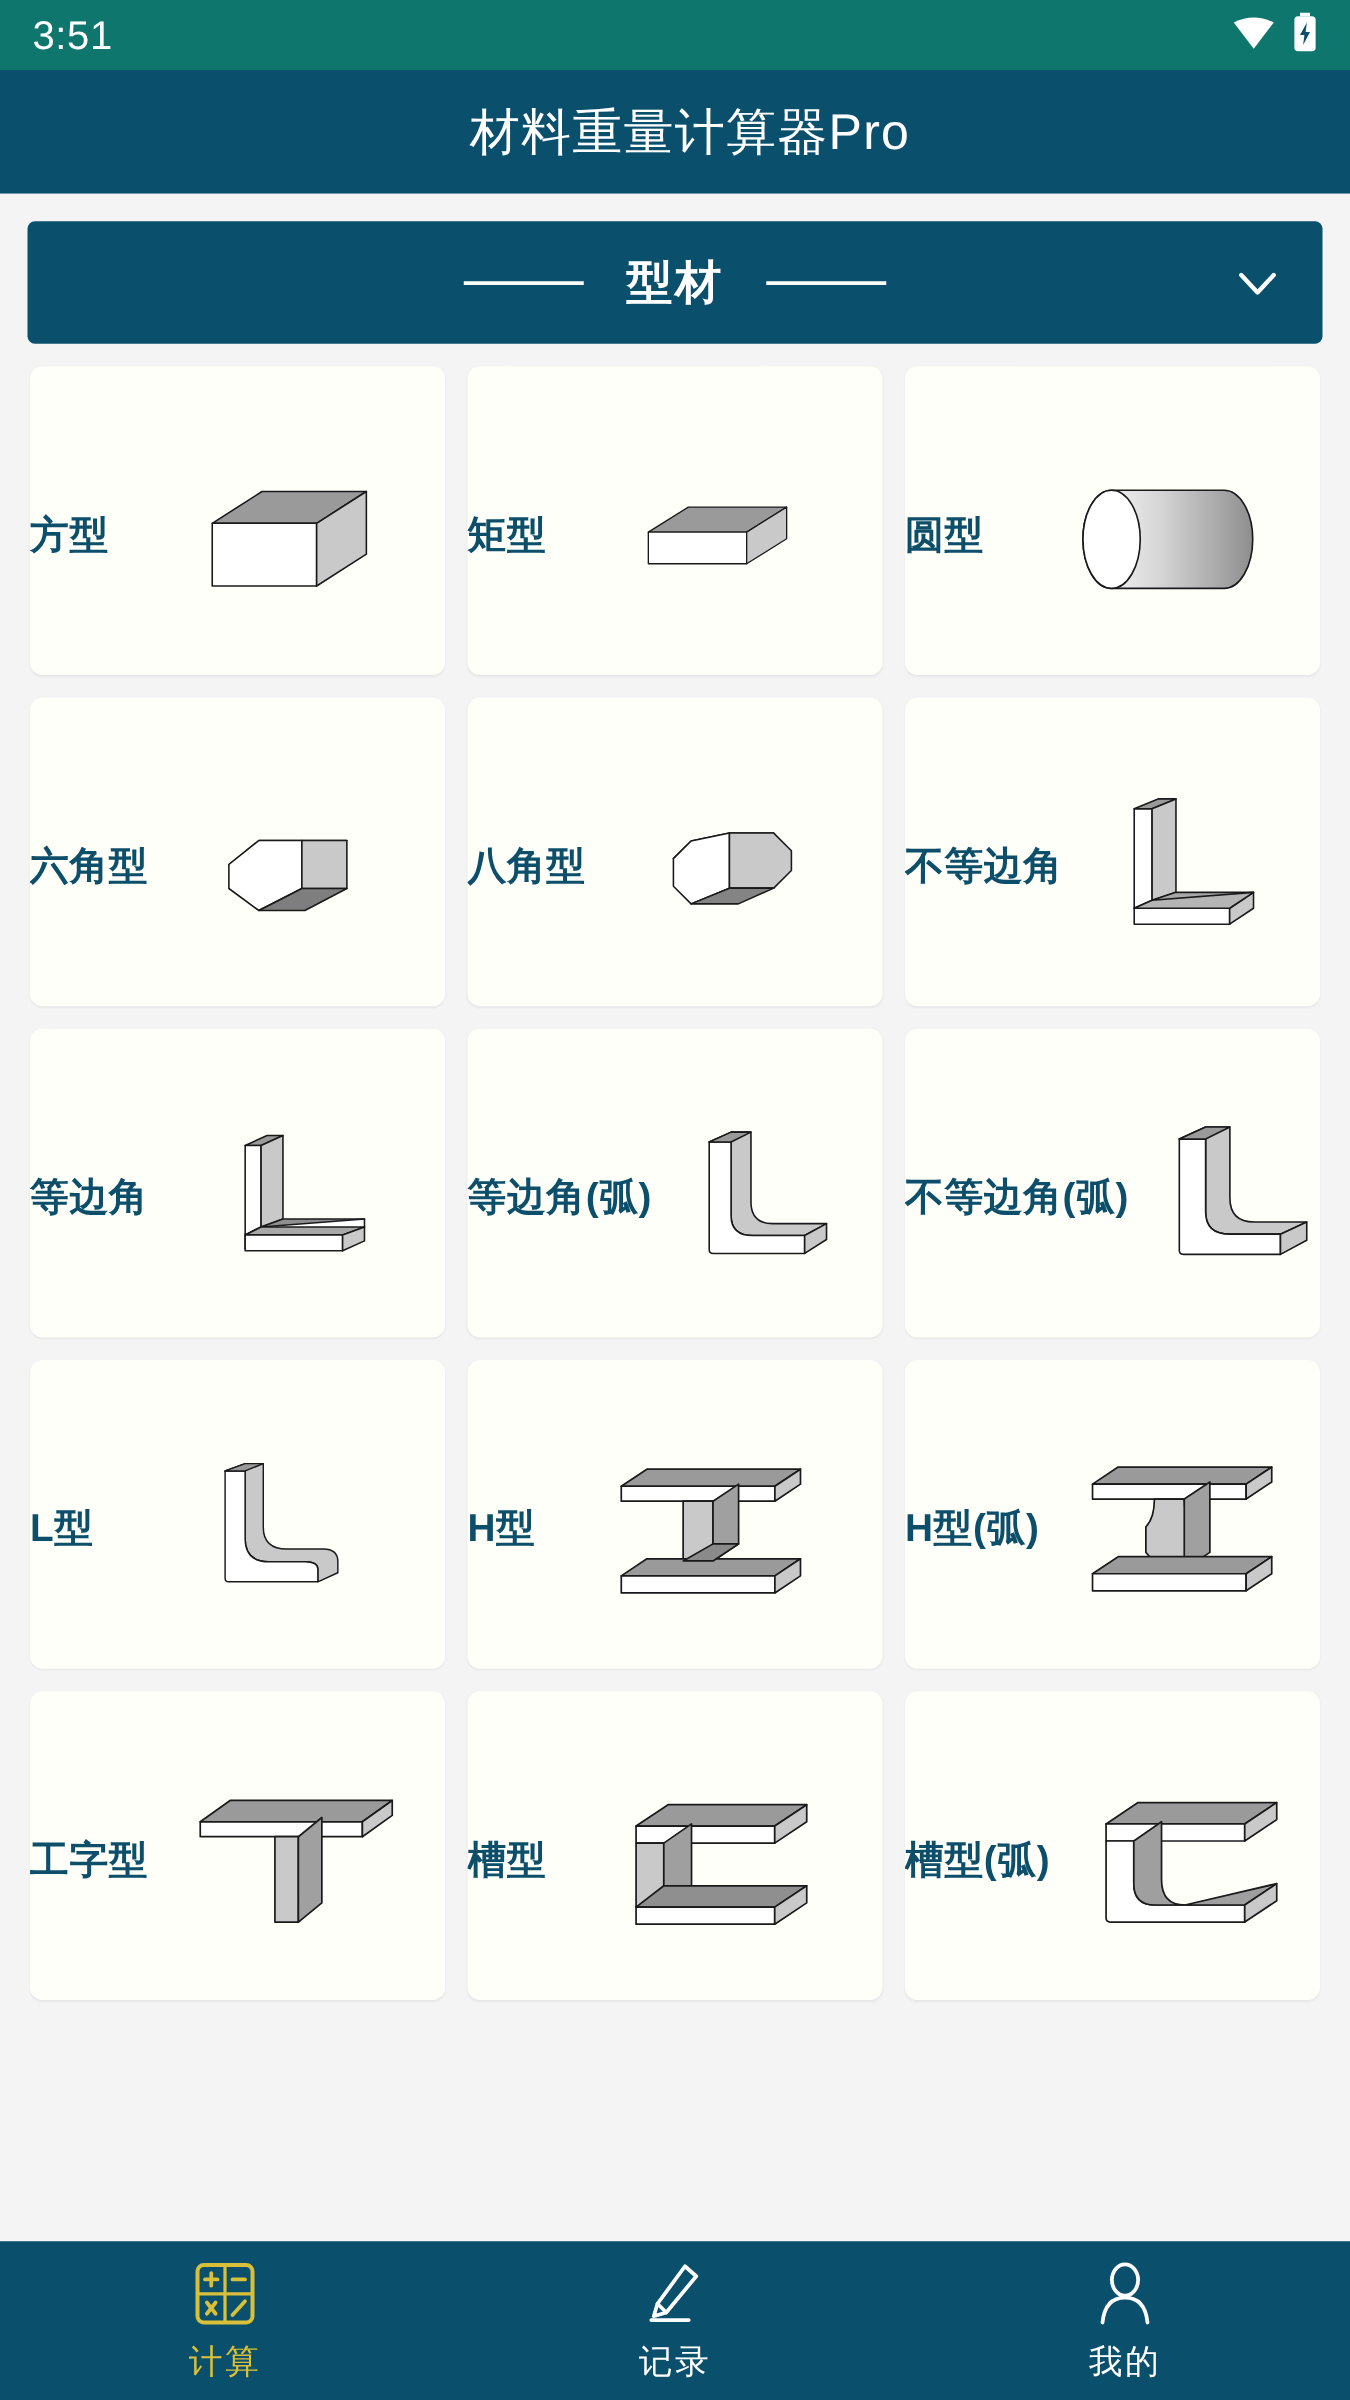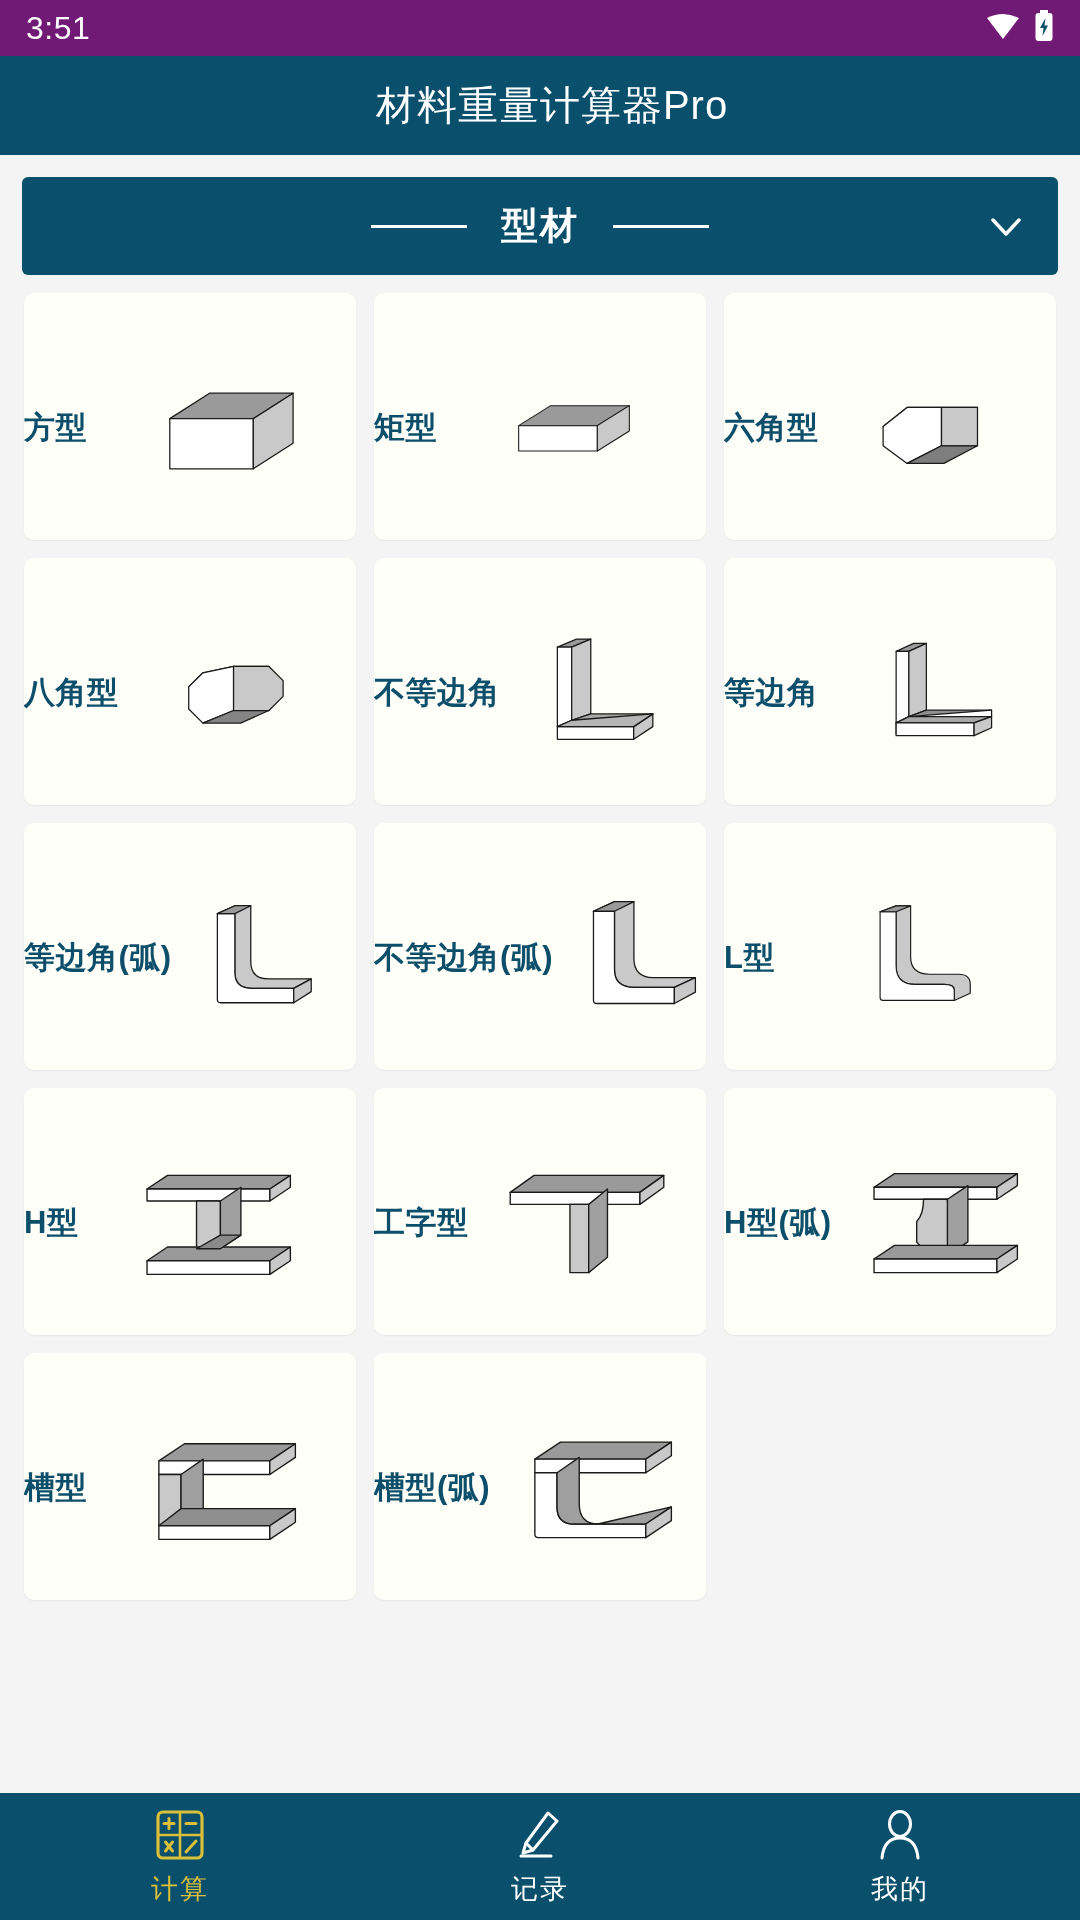--- a/index.html
+++ b/index.html
@@ -6,21 +6,21 @@
   html, body {
     width: 1080px; height: 1920px;
     font-family: "Liberation Sans", "DejaVu Sans", sans-serif;
     background: #f4f4f4;
     overflow: hidden;
   }
   .phone { width: 1080px; height: 1920px; position: relative; display: flex; flex-direction: column; background: #f4f4f4; }
 
   
   .statusbar {
-    height: 56px; background: #701a75; color: #ffffff;
+    height: 56px; background: #0f766e; color: #ffffff;
     display: flex; align-items: center; justify-content: space-between;
     padding: 0 26px; flex: 0 0 auto;
   }
   .status-time { font-size: 32px; letter-spacing: .5px; font-weight: 400; }
   .status-icons { display: flex; align-items: center; gap: 14px; }
 
   
   .appbar {
     height: 99px; background: #0a4f6c; color:#ffffff;
     display:flex; align-items:center; justify-content:center; flex: 0 0 auto; padding-left: 24px;
@@ -166,20 +166,42 @@
               </defs>
               <g stroke="#1a1a1a" stroke-width="1.6" stroke-linejoin="round">
                 <polygon points="30,70 78,40 196,40 148,70" fill="#9a9a9a"></polygon>
                 <polygon points="30,70 148,70 148,108 30,108" fill="#ffffff"></polygon>
                 <polygon points="148,70 196,40 196,78 148,108" fill="#c9c9c9"></polygon>
               </g>
             </svg>
           </div>
         </div>
         <div class="card">
+          <div class="card-title">圆型</div>
+          <div class="card-art">
+            <svg width="180" height="124" viewBox="0 0 220 150">
+              <defs>
+                <linearGradient id="gm" x1="0" y1="0" x2="1" y2="0">
+                  <stop offset="0" stop-color="#ffffff"></stop>
+                  <stop offset="0.45" stop-color="#d6d6d6"></stop>
+                  <stop offset="1" stop-color="#8e8e8e"></stop>
+                </linearGradient>
+                <linearGradient id="gm2" x1="0" y1="0" x2="0" y2="1">
+                  <stop offset="0" stop-color="#b8b8b8"></stop>
+                  <stop offset="1" stop-color="#8c8c8c"></stop>
+                </linearGradient>
+              </defs>
+              <g stroke="#1a1a1a" stroke-width="1.6" stroke-linejoin="round">
+                <path d="M70,30 L180,30 A28,48 0 0 1 180,126 L70,126 A28,48 0 0 1 70,30 Z" fill="url(#gm)"></path>
+                <ellipse cx="70" cy="78" rx="28" ry="48" fill="#ffffff"></ellipse>
+              </g>
+            </svg>
+          </div>
+        </div>
+        <div class="card">
           <div class="card-title">六角型</div>
           <div class="card-art">
             <svg width="185" height="120" viewBox="0 0 220 150">
               <defs>
                 <linearGradient id="gm" x1="0" y1="0" x2="1" y2="0">
                   <stop offset="0" stop-color="#ffffff"></stop>
                   <stop offset="0.45" stop-color="#d6d6d6"></stop>
                   <stop offset="1" stop-color="#8e8e8e"></stop>
                 </linearGradient>
                 <linearGradient id="gm2" x1="0" y1="0" x2="0" y2="1">
@@ -369,45 +391,20 @@
                 <polygon points="114,48 138,32 138,88 114,104" fill="#a0a0a0"></polygon>
                 <polygon points="28,118 172,118 196,102 52,102" fill="#9a9a9a"></polygon>
                 <polygon points="28,118 172,118 172,134 28,134" fill="#ffffff"></polygon>
                 <polygon points="172,118 196,102 196,118 172,134" fill="#c9c9c9"></polygon>
                 <polygon points="86,104 114,104 138,88 114,88" fill="#8a8a8a"></polygon>
               </g>
             </svg>
           </div>
         </div>
         <div class="card">
-          <div class="card-title">工字型</div>
-          <div class="card-art">
-            <svg width="190" height="128" viewBox="0 0 220 150">
-              <defs>
-                <linearGradient id="gm" x1="0" y1="0" x2="1" y2="0">
-                  <stop offset="0" stop-color="#ffffff"></stop>
-                  <stop offset="0.45" stop-color="#d6d6d6"></stop>
-                  <stop offset="1" stop-color="#8e8e8e"></stop>
-                </linearGradient>
-                <linearGradient id="gm2" x1="0" y1="0" x2="0" y2="1">
-                  <stop offset="0" stop-color="#b8b8b8"></stop>
-                  <stop offset="1" stop-color="#8c8c8c"></stop>
-                </linearGradient>
-              </defs>
-              <g stroke="#1a1a1a" stroke-width="1.6" stroke-linejoin="round">
-                <polygon points="20,38 48,18 200,18 172,38" fill="#9a9a9a"></polygon>
-                <polygon points="20,38 172,38 172,52 20,52" fill="#ffffff"></polygon>
-                <polygon points="172,38 200,18 200,32 172,52" fill="#c9c9c9"></polygon>
-                <polygon points="90,52 112,52 112,132 90,132" fill="#c9c9c9"></polygon>
-                <polygon points="112,52 134,34 134,114 112,132" fill="#a0a0a0"></polygon>
-              </g>
-            </svg>
-          </div>
-        </div>
-        <div class="card">
           <div class="card-title">H型(弧)</div>
           <div class="card-art">
             <svg width="190" height="128" viewBox="0 0 220 150">
               <defs>
                 <linearGradient id="gm" x1="0" y1="0" x2="1" y2="0">
                   <stop offset="0" stop-color="#ffffff"></stop>
                   <stop offset="0.45" stop-color="#d6d6d6"></stop>
                   <stop offset="1" stop-color="#8e8e8e"></stop>
                 </linearGradient>
                 <linearGradient id="gm2" x1="0" y1="0" x2="0" y2="1">
@@ -417,20 +414,45 @@
               </defs>
               <g stroke="#1a1a1a" stroke-width="1.6" stroke-linejoin="round">
                 <polygon points="28,32 52,16 196,16 172,32" fill="#9a9a9a"></polygon>
                 <polygon points="28,32 172,32 172,46 28,46" fill="#ffffff"></polygon>
                 <polygon points="172,32 196,16 196,30 172,46" fill="#c9c9c9"></polygon>
                 <path d="M86,46 Q86,64 78,72 L78,96 Q86,104 86,112 L114,112 Q114,104 122,96 L122,72 Q114,64 114,46 Z" fill="#c9c9c9"></path>
                 <polygon points="114,46 138,30 138,96 114,112" fill="#a0a0a0"></polygon>
                 <polygon points="28,116 172,116 196,100 52,100" fill="#9a9a9a"></polygon>
                 <polygon points="28,116 172,116 172,132 28,132" fill="#ffffff"></polygon>
                 <polygon points="172,116 196,100 196,116 172,132" fill="#c9c9c9"></polygon>
+              </g>
+            </svg>
+          </div>
+        </div>
+        <div class="card">
+          <div class="card-title">工字型</div>
+          <div class="card-art">
+            <svg width="190" height="128" viewBox="0 0 220 150">
+              <defs>
+                <linearGradient id="gm" x1="0" y1="0" x2="1" y2="0">
+                  <stop offset="0" stop-color="#ffffff"></stop>
+                  <stop offset="0.45" stop-color="#d6d6d6"></stop>
+                  <stop offset="1" stop-color="#8e8e8e"></stop>
+                </linearGradient>
+                <linearGradient id="gm2" x1="0" y1="0" x2="0" y2="1">
+                  <stop offset="0" stop-color="#b8b8b8"></stop>
+                  <stop offset="1" stop-color="#8c8c8c"></stop>
+                </linearGradient>
+              </defs>
+              <g stroke="#1a1a1a" stroke-width="1.6" stroke-linejoin="round">
+                <polygon points="20,38 48,18 200,18 172,38" fill="#9a9a9a"></polygon>
+                <polygon points="20,38 172,38 172,52 20,52" fill="#ffffff"></polygon>
+                <polygon points="172,38 200,18 200,32 172,52" fill="#c9c9c9"></polygon>
+                <polygon points="90,52 112,52 112,132 90,132" fill="#c9c9c9"></polygon>
+                <polygon points="112,52 134,34 134,114 112,132" fill="#a0a0a0"></polygon>
               </g>
             </svg>
           </div>
         </div>
         <div class="card">
           <div class="card-title">槽型</div>
           <div class="card-art">
             <svg width="190" height="128" viewBox="0 0 220 150">
               <defs>
                 <linearGradient id="gm" x1="0" y1="0" x2="1" y2="0">

